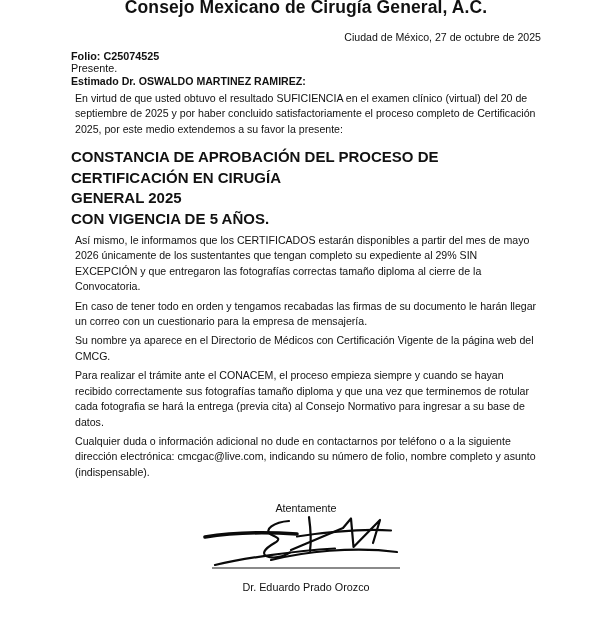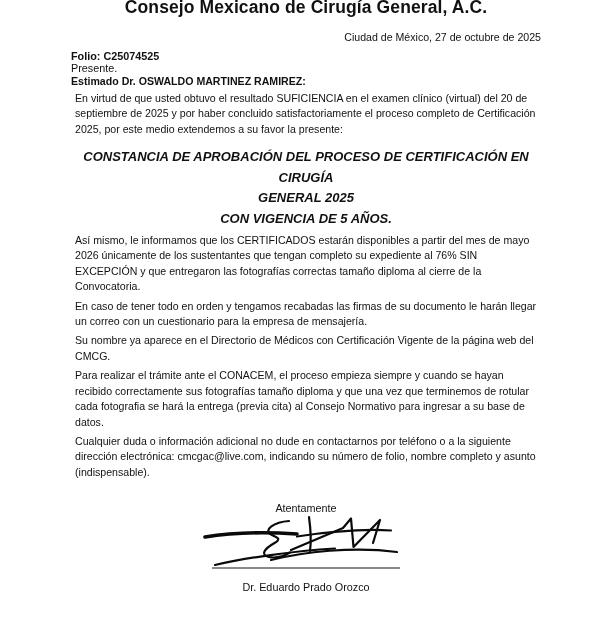--- a/index.html
+++ b/index.html
@@ -45,25 +45,24 @@
   }
   p.body-par {
     font-size: 10.6px;
     line-height: 15.4px;
     margin: 4px;
     text-align: left;
   }
   .mt-p1 { margin-top: 6px; }
   .heading-block {
     margin-top: 10px;
-    text-align: center;
-    font-size: 13px;
+    text-align: left;
+    font-size: 15px;
     font-weight: 700;
     line-height: 20.5px;
-    font-style: italic;
   }
   .mt-p2 { margin-top: 0px; }
   .mt-p3 { margin-top: 2px; }
   .mt-p4 { margin-top: 3px; }
   .mt-p5 { margin-top: 2px; }
   .mt-p6 { margin-top: 4px; }
   .mt-p7 { margin-top: 15px; }
   .mt-p8 { margin-top: 7px; }
   .closing {
     margin-top: 22px;
@@ -111,21 +110,21 @@
     <div class="salutation">Estimado Dr. OSWALDO MARTINEZ RAMIREZ:</div>
 
     <p class="body-par mt-p1">En virtud de que usted obtuvo el resultado SUFICIENCIA en el examen clínico (virtual) del 20 de septiembre de 2025 y por haber concluido satisfactoriamente el proceso completo de Certificación 2025, por este medio extendemos a su favor la presente:</p>
 
     <div class="heading-block">
       <div>CONSTANCIA DE APROBACIÓN DEL PROCESO DE CERTIFICACIÓN EN CIRUGÍA</div>
       <div>GENERAL 2025</div>
       <div>CON VIGENCIA DE 5 AÑOS.</div>
     </div>
 
-    <p class="body-par mt-p2">Así mismo, le informamos que los CERTIFICADOS estarán disponibles a partir del mes de mayo 2026 únicamente de los sustentantes que tengan completo su expediente al 76% SIN EXCEPCIÓN y que entregaron las fotografías correctas tamaño diploma al cierre de la Convocatoria.</p>
+    <p class="body-par mt-p2">Así mismo, le informamos que los CERTIFICADOS estarán disponibles a partir del mes de mayo 2026 únicamente de los sustentantes que tengan completo su expediente al 29% SIN EXCEPCIÓN y que entregaron las fotografías correctas tamaño diploma al cierre de la Convocatoria.</p>
     <p class="body-par mt-p3">En caso de tener todo en orden y tengamos recabadas las firmas de su documento le harán llegar un correo con un cuestionario para la empresa de mensajería.</p>
     <p class="body-par mt-p5">Su nombre ya aparece en el Directorio de Médicos con Certificación Vigente de la página web del CMCG.</p>
     <p class="body-par mt-p6">Para realizar el trámite ante el CONACEM, el proceso empieza siempre y cuando se hayan recibido correctamente sus fotografías tamaño diploma y que una vez que terminemos de rotular cada fotografia se hará la entrega (previa cita) al Consejo Normativo para ingresar a su base de datos.</p>
 
     <p class="body-par mt-p7">Cualquier duda o información adicional no dude en contactarnos por teléfono o a la siguiente dirección electrónica: cmcgac@live.com, indicando su número de folio, nombre completo y asunto (indispensable).</p>
 
     <div class="closing">Atentamente</div>
 
     <div class="signature-block">
       <svg class="signature-svg" viewBox="0 0 210 52" fill="none" xmlns="http://www.w3.org/2000/svg" stroke="#0a0a0a" stroke-linecap="round" stroke-linejoin="round">

